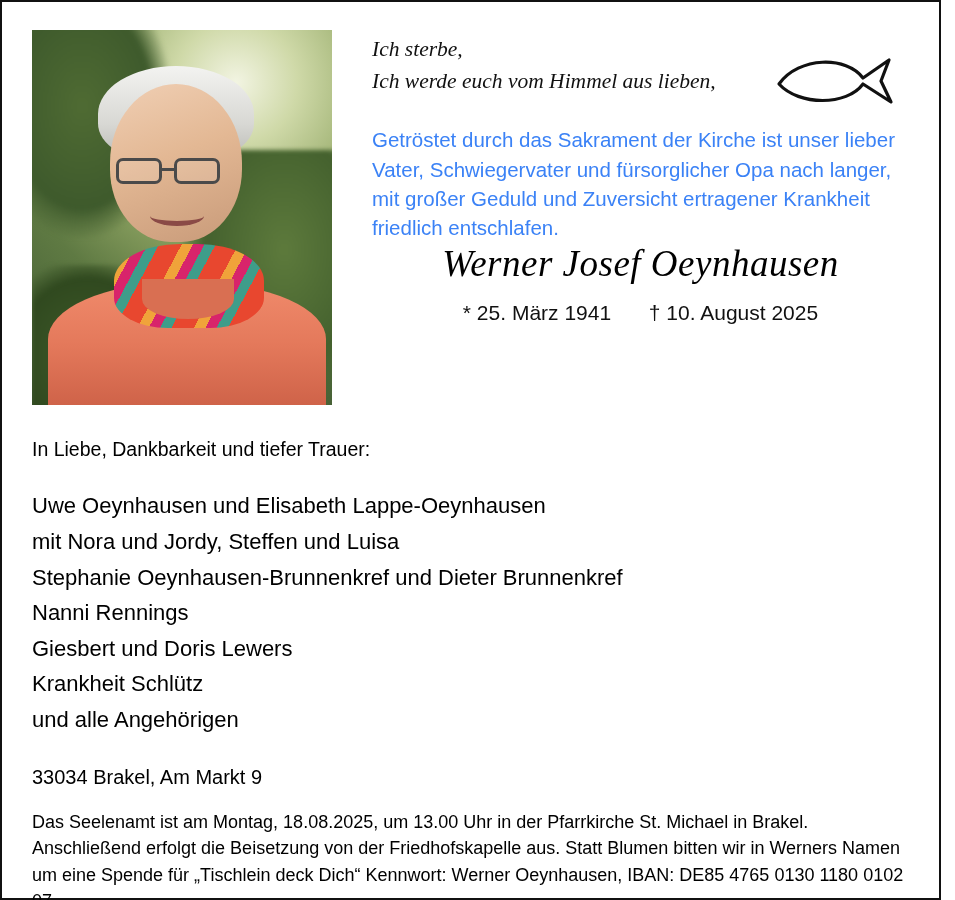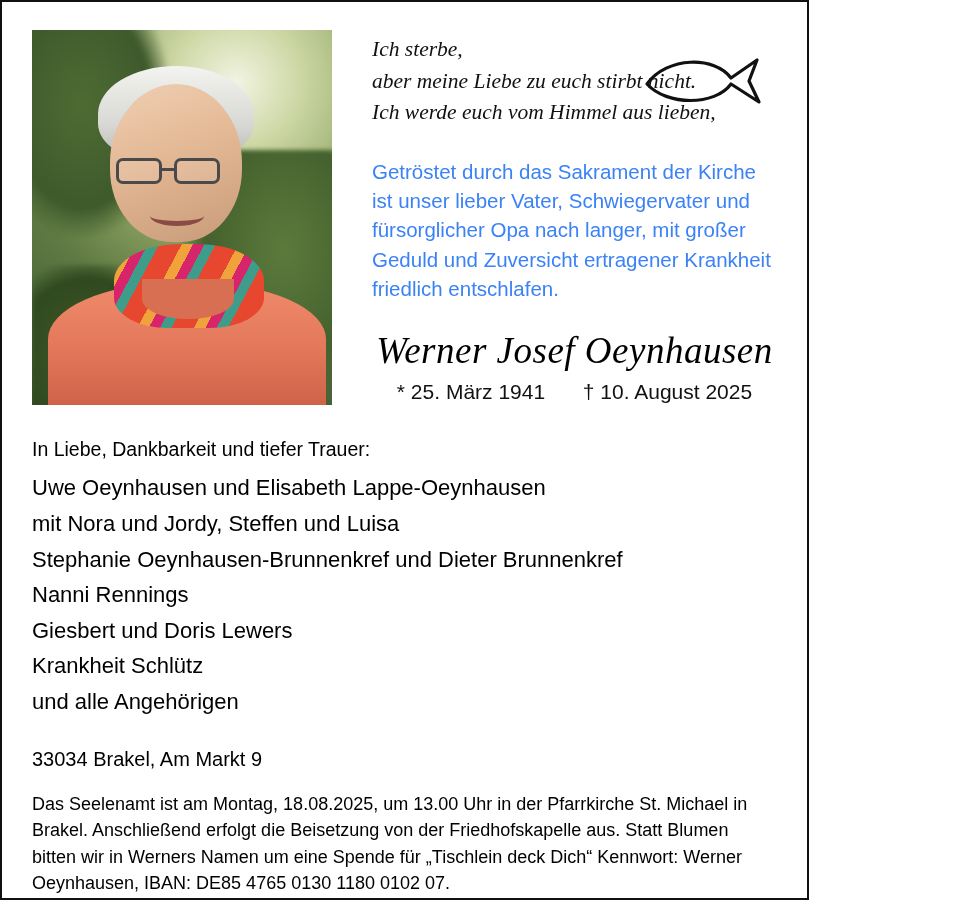--- a/index.html
+++ b/index.html
@@ -10,21 +10,21 @@
   }
   body {
     width: 955px;
     height: 900px;
     font-family: "Liberation Sans", sans-serif;
     color: #000000;
     overflow: hidden;
   }
   .obituary {
     position: relative;
-    width: 809px;
+    width: 941px;
     height: 900px;
     background: #ffffff;
     border: 2px solid #111111;
     padding: 28px 30px 18px 30px;
   }
   
   .top-section {
     display: flex;
     flex-direction: row;
     align-items: flex-start;
@@ -124,45 +124,44 @@
     width: 122px;
     height: 62px;
   }
   .message {
     margin-top: 28px;
     font-size: 20.5px;
     line-height: 1.43;
     color: #3b82f6;
   }
   .deceased-name {
-    margin-top: 26px;
     text-align: center;
     font-family: "Liberation Serif", serif;
     font-size: 37px;
     font-style: italic;
     letter-spacing: 0.5px;
     color: #000;
     white-space: nowrap;
   }
   .dates {
-    margin-top: 8px;
+    margin-top: 16px;
     text-align: center;
     font-size: 21px;
     color: #111;
   }
   .dates .sep { display: inline-block; width: 26px; }
 
   
   .mourners {
     margin-top: 30px;
   }
   .mourners-intro {
     font-size: 19.5px;
     line-height: 1.5;
-    margin-bottom: 6px;
+    margin-bottom: 24px;
   }
   .mourner-line {
     font-size: 22px;
     line-height: 1.62;
   }
   .address {
     margin-top: 28px;
     font-size: 20px;
   }
   .service-note {
@@ -198,21 +197,20 @@
     </div>
 
     <div class="top-text">
 
       <svg class="ichthys" viewBox="0 0 122 62">
         <path d="M6 34 C26 6, 74 6, 90 28 L116 10 L108 31 L118 52 L90 34 C74 56, 26 56, 6 34 Z" fill="none" stroke="#111111" stroke-width="3.2" stroke-linejoin="round"></path>
       </svg>
 
       <div class="verse">
         <div>Ich sterbe,</div>
-        <div>aber meine Liebe zu euch stirbt nicht.</div>
         <div>Ich werde euch vom Himmel aus lieben,</div>
       </div>
 
       <div class="message">Getröstet durch das Sakrament der Kirche ist unser lieber Vater, Schwiegervater und fürsorglicher Opa nach langer, mit großer Geduld und Zuversicht ertragener Krankheit friedlich entschlafen.</div>
 
       <div class="deceased-name">Werner Josef Oeynhausen</div>
 
       <div class="dates">
         <span>* 25. März 1941</span>
         <span class="sep"></span>

